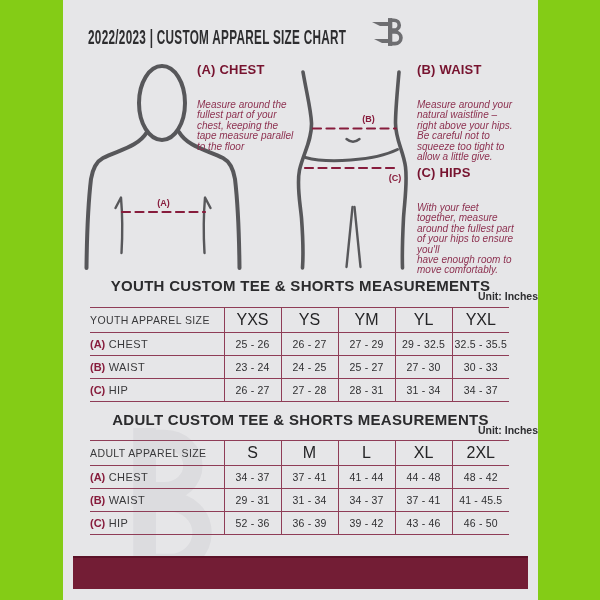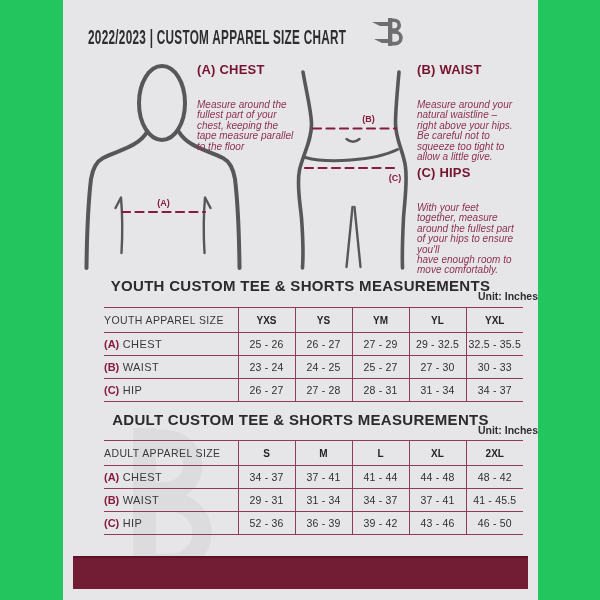--- a/index.html
+++ b/index.html
@@ -1,17 +1,17 @@
 <!DOCTYPE html>
 <html><head>
 <meta charset="utf-8">
 <style>
   html,body{margin:0;padding:0;background:#000;}
   *{box-sizing:border-box;}
-  .canvas{position:relative;width:600px;height:600px;background:#22c55e;overflow:hidden;
+  .canvas{position:relative;width:600px;height:600px;background:#84cc16;overflow:hidden;
           font-family:"Liberation Sans",sans-serif;}
   .page{position:absolute;left:63px;top:0;width:475px;height:600px;background:#e6e6e8;overflow:hidden;}
 
   
   .hdr-title{position:absolute;left:25px;top:25px;font-size:21px;font-weight:bold;color:#2d2d2f;
              white-space:nowrap;transform:scaleX(0.56);transform-origin:left top;letter-spacing:.5px;}
   .brand{position:absolute;left:344px;top:29px;font-size:13.5px;font-weight:bold;color:#2d2d2f;
          letter-spacing:2.6px;white-space:nowrap;}
   .logo{position:absolute;left:308px;top:14px;color:#6e6e71;}
 
@@ -29,29 +29,29 @@
           white-space:pre-line;}
 
   
   .watermark{position:absolute;left:70px;top:428px;color:#dcdcdf;}
 
   
   .tbl-title{position:absolute;left:0;width:475px;text-align:center;font-size:15px;font-weight:bold;
              color:#2b2b2d;letter-spacing:.3px;}
   .tbl-unit{position:absolute;left:0;width:475px;text-align:right;font-size:10.5px;font-weight:600;
             color:#2f2f31;}
-  table.size-table{position:absolute;left:41px;width:419px;border-collapse:collapse;table-layout:fixed;}
+  table.size-table{position:absolute;left:27px;width:419px;border-collapse:collapse;table-layout:fixed;}
   .size-table td,.size-table th{padding:0;border-top:1.5px solid #8f3d57;}
   .size-table tr.last td{border-bottom:1.5px solid #8f3d57;}
   .size-table td+td,.size-table th+th{border-left:1.5px solid #8f3d57;}
   .size-table thead th{height:25px;}
   .size-table tbody td{height:23px;}
   .corner{ text-align:left;padding-left:12px;font-size:10.5px;font-weight:normal;color:#39393b;
            letter-spacing:.4px;}
-  .colhead{font-size:10px;font-weight:bold;color:#252527;text-align:center;}
+  .colhead{font-size:16px;font-weight:normal;color:#252527;text-align:center;}
   .rowlabel{text-align:left;padding-left:12px;font-size:11px;color:#39393b;letter-spacing:.4px;}
   .rowlabel .mk{font-weight:bold;color:#871c3c;letter-spacing:0;}
   .val{font-size:10.5px;color:#2f2f31;text-align:center;letter-spacing:.2px;}
 
   
   .footer-bar{position:absolute;left:10px;top:556px;width:455px;height:33px;background:#731d35;
               border-top:2px solid #5c1228;}
 </style>
 </head>
 <body>

